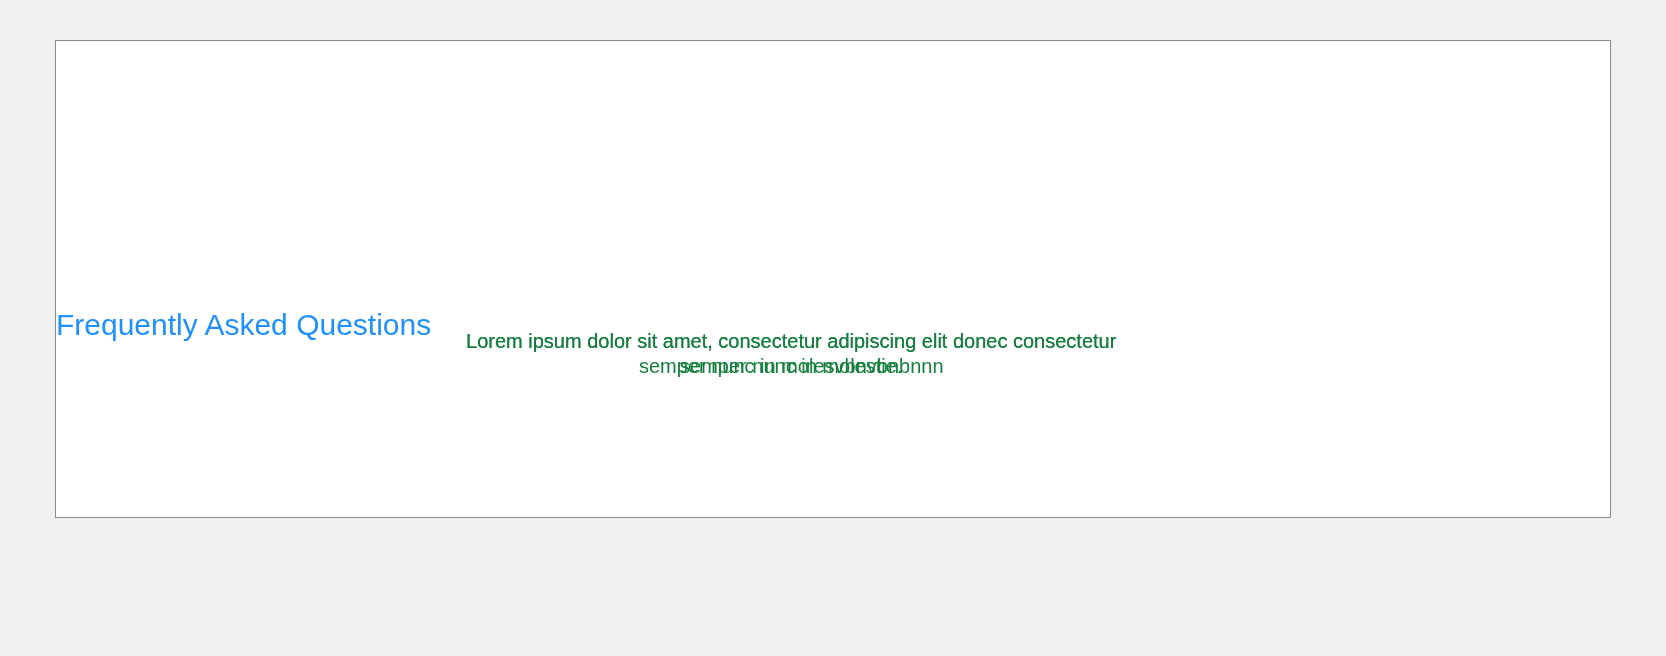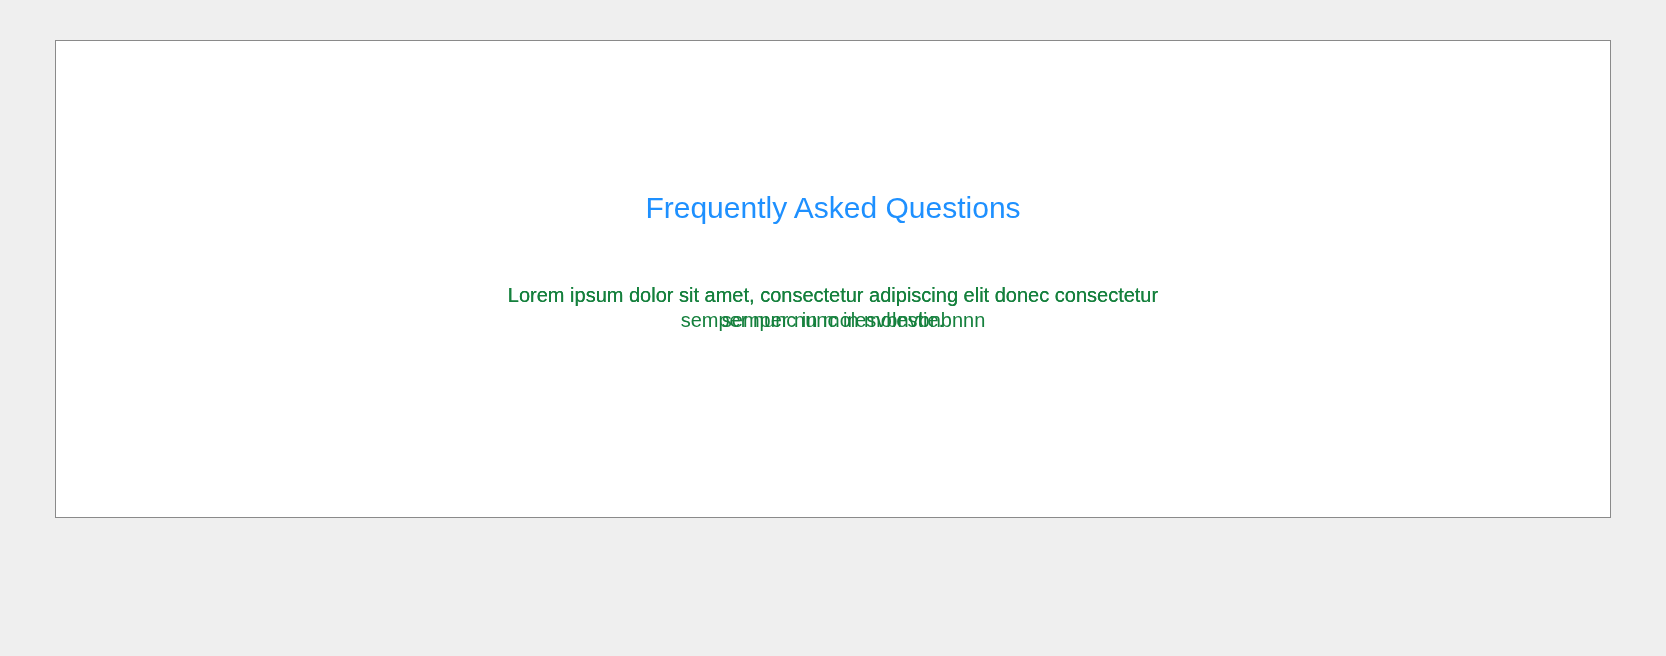--- a/index.html
+++ b/index.html
@@ -13,21 +13,21 @@
       width: 1666px;
       height: 656px;
       padding: 40px 55px;
     }
     .panel {
       background: #ffffff;
       border: 1px solid #8a8a8a;
       width: 100%;
       height: 478px;
       display: flex;
-      flex-direction: column;
+      flex-direction: row;
       align-items: center;
       padding-top: 150px;
     }
     .heading {
       color: #1e90ff;
       font-size: 30px;
       font-weight: 400;
       text-align: center;
       margin-bottom: 58px;
     }

